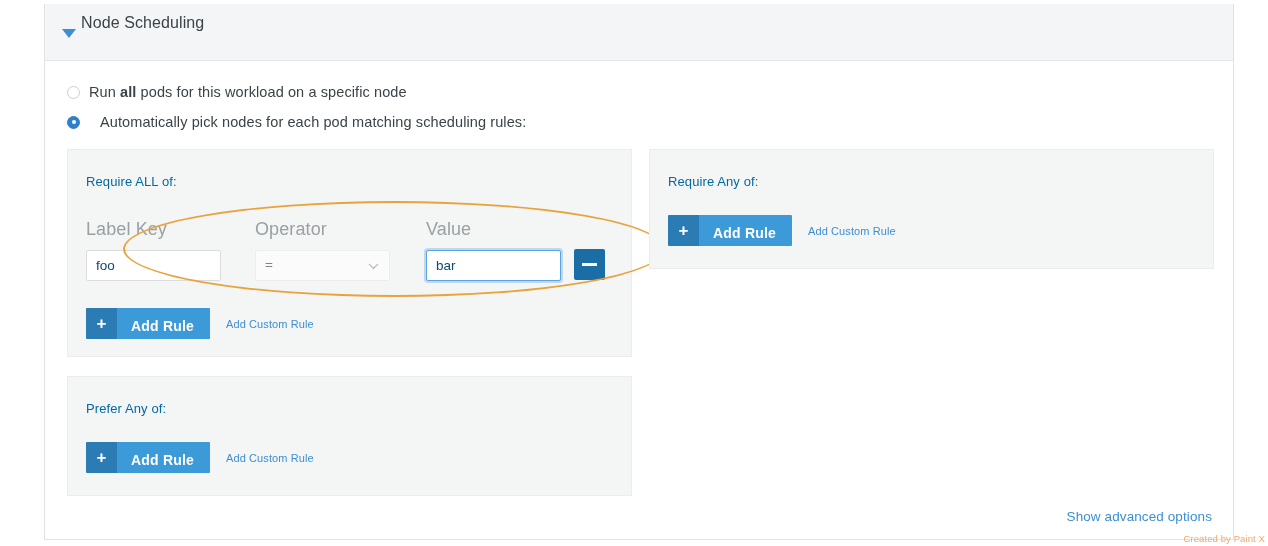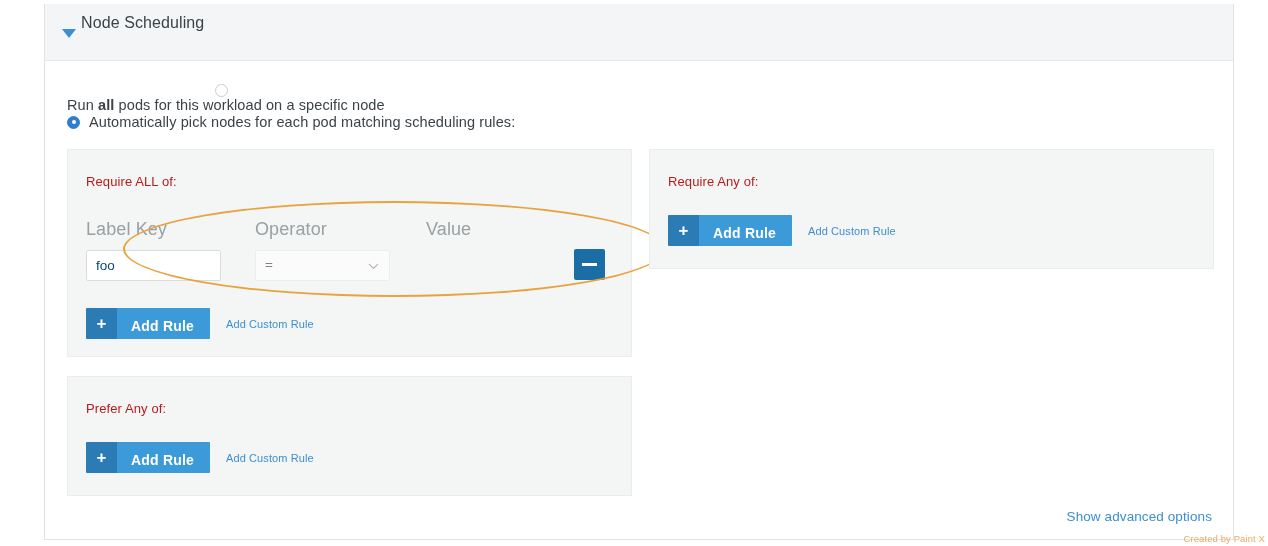--- a/index.html
+++ b/index.html
@@ -67,22 +67,22 @@
     letter-spacing: .1px;
   }
 
   
   .radio-row {
     position: absolute;
     left: 22px;
     display: flex;
     align-items: center;
   }
-  #radio-row-specific { top: 80px; flex-direction: column; }
-  #radio-row-auto     { top: 110px; }
+  #radio-row-specific { top: 80px; }
+  #radio-row-auto     { top: 110px; gap: 11px; }
 
   .radio-mark {
     width: 13px;
     height: 13px;
     border-radius: 50%;
     box-sizing: border-box;
     flex: 0 0 auto;
     margin-right: 9px;
   }
   .radio-mark.off {
@@ -121,21 +121,21 @@
   }
   #panel-require-all { left: 22px;  top: 145px; width: 565px; height: 208px; }
   #panel-require-any { left: 604px; top: 145px; width: 565px; height: 120px; }
   #panel-prefer-any  { left: 22px;  top: 372px; width: 565px; height: 120px; }
 
   .panel-title {
     position: absolute;
     left: 18px;
     top: 24px;
     font-size: 13px;
-    color: #b91c1c;
+    color: #0369a1;
     letter-spacing: .1px;
   }
 
   
   #rule-row { position: absolute; left: 0; top: 0; width: 100%; height: 100%; }
 
   .field-label {
     position: absolute;
     font-size: 18px;
     color: #9aa0a4;
@@ -330,20 +330,21 @@
 
       <div id="operator-select">
         <span id="operator-value">=</span>
         <span id="operator-chevron">
           <svg viewBox="0 0 12 12" width="11" height="11">
             <path d="M1.5 3.6 L6 8.2 L10.5 3.6" fill="none" stroke="#b0b6ba" stroke-width="1.3" stroke-linecap="round"></path>
           </svg>
         </span>
       </div>
 
+      <input class="text-input" id="value-input" type="text" value="bar" style="">
 
       <button id="remove-rule-button">
         <span class="minus-glyph"></span>
       </button>
     </div>
 
     <div class="addrule-group" id="addrule-group-require-all">
       <button class="add-rule-button">
         <span class="add-rule-plus">+</span>
         <span class="add-rule-label">Add Rule</span>

